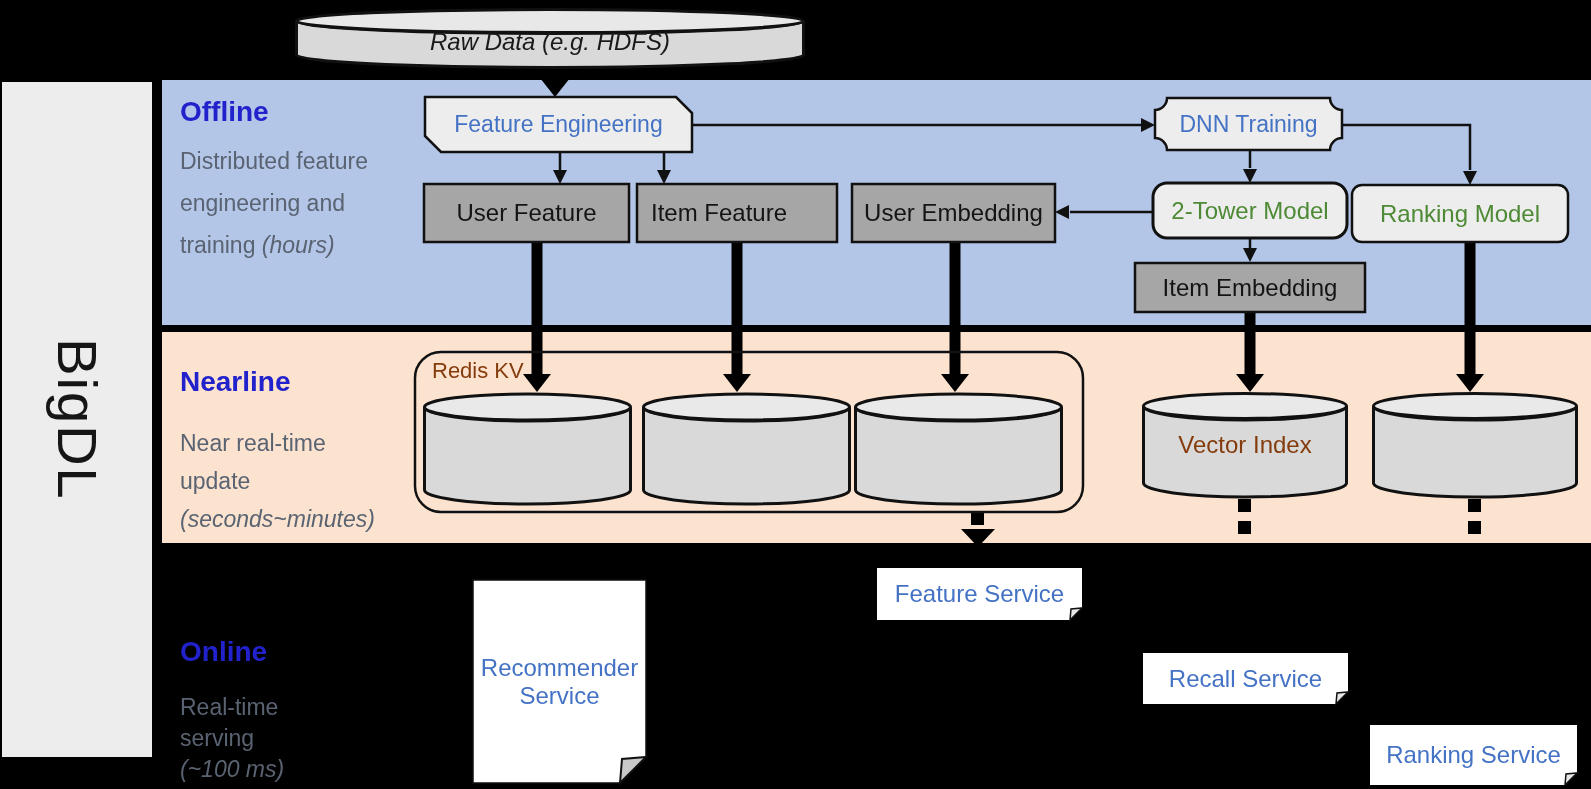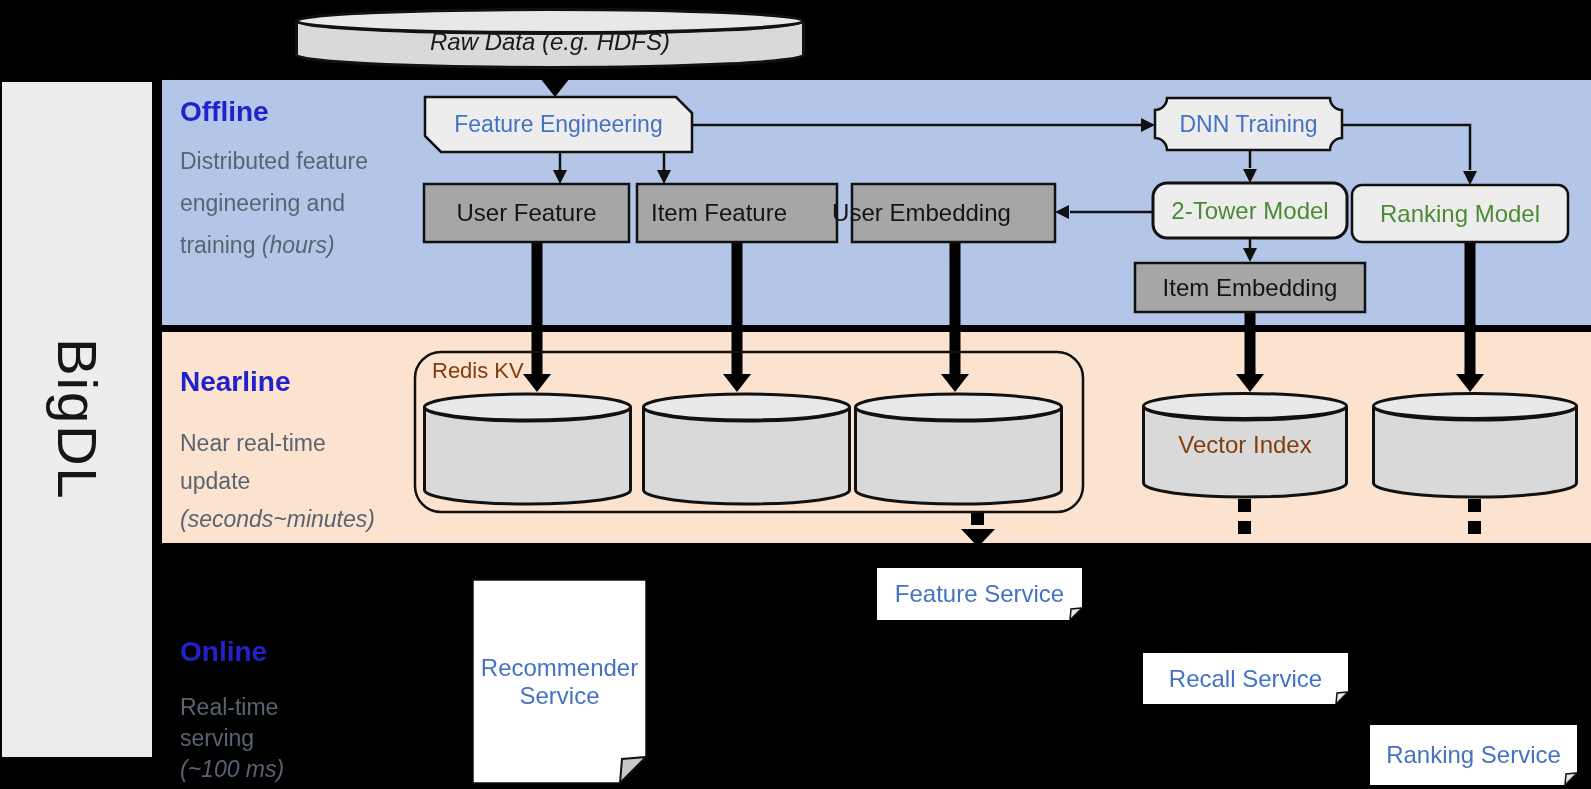--- a/index.html
+++ b/index.html
@@ -158,21 +158,21 @@
   <div class="band-title" style="left:180px;top:636px;font-weight:700;">Online</div>
   <div class="band-desc" style="left:180px;top:692px;width:135px;line-height:31px;">
     <span>Real-time serving</span>
     <span class="note">(~100 ms)</span>
   </div>
 
   <div class="lbl node-blue" style="left:1155px;top:98px;width:187px;height:52px;">DNN Training</div>
   <div class="lbl node-blue" style="left:425px;top:97px;width:267px;height:55px;">Feature Engineering</div>
   <div class="lbl node-black" style="left:424px;top:184px;width:205px;height:58px;">User Feature</div>
   <div class="lbl node-black" style="left:637px;top:184px;width:164px;height:58px;">Item Feature</div>
-  <div class="lbl node-black" style="left:820px;top:184px;width:203px;height:58px;">User Embedding</div>
+  <div class="lbl node-black" style="left:852px;top:184px;width:203px;height:58px;">User Embedding</div>
   <div class="lbl node-green" style="left:1153px;top:183px;width:194px;height:55px;">2-Tower Model</div>
   <div class="lbl node-green" style="left:1352px;top:185px;width:216px;height:57px;">Ranking Model</div>
   <div class="lbl node-black" style="left:1135px;top:263px;width:230px;height:49px;">Item Embedding</div>
 
   <div id="redis-label" style="left:432px;top:358px;">Redis KV</div>
   <div class="lbl node-brown" style="left:1142px;top:400px;width:206px;height:90px;">Vector Index</div>
 
   <div class="lbl svc" style="left:877px;top:568px;width:205px;height:52px;">Feature Service</div>
   <div class="lbl svc" style="left:483px;top:580px;width:153px;height:203px;">Recommender Service</div>
   <div class="lbl svc" style="left:1143px;top:653px;width:205px;height:51px;">Recall Service</div>

